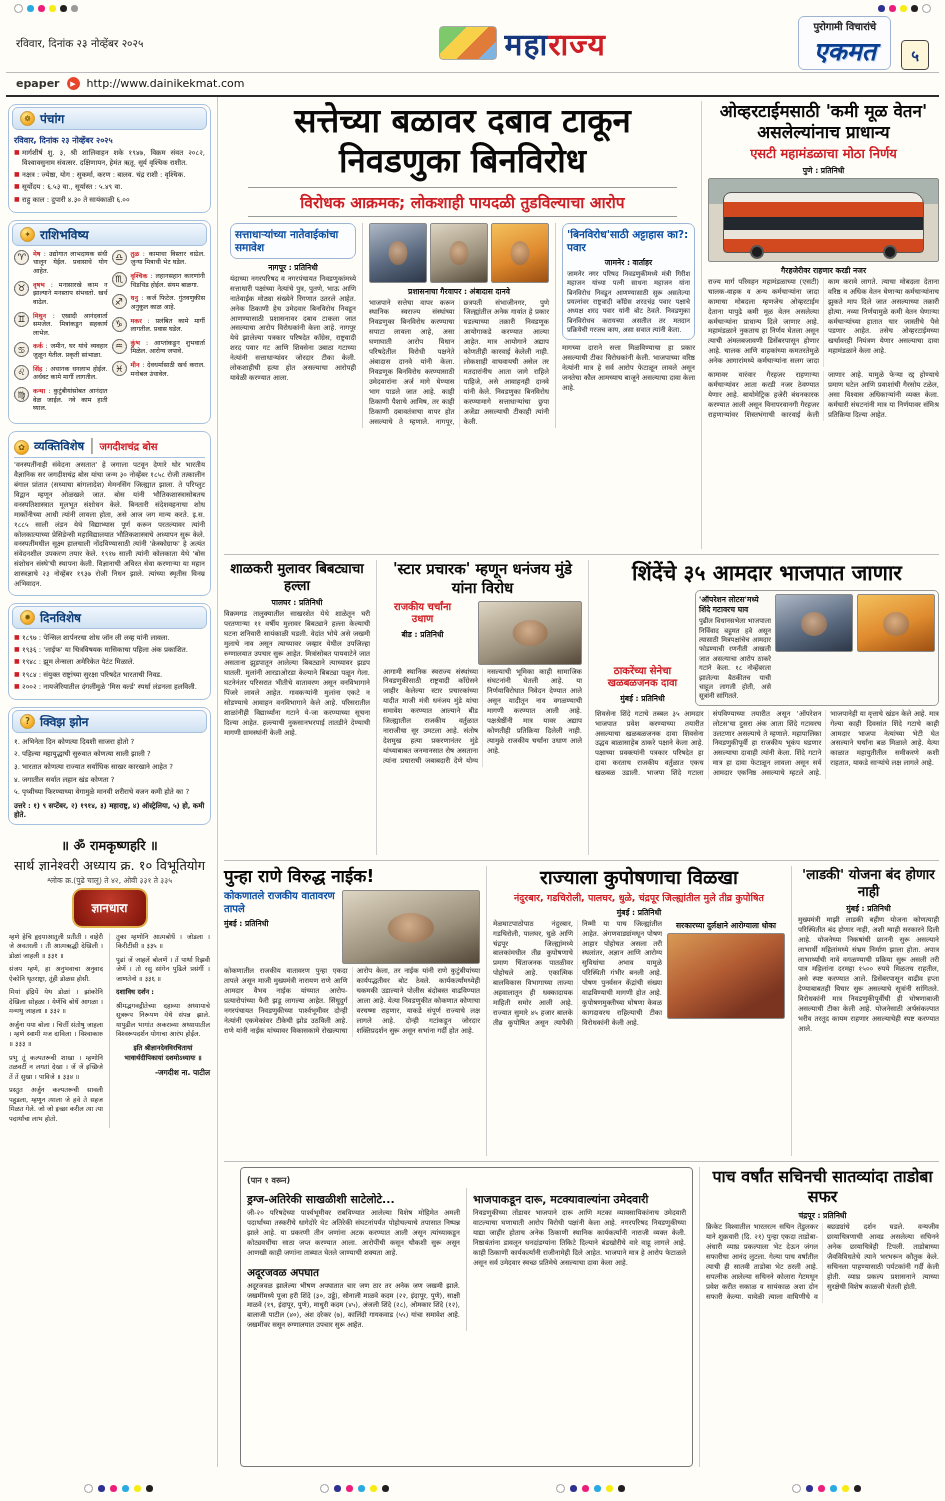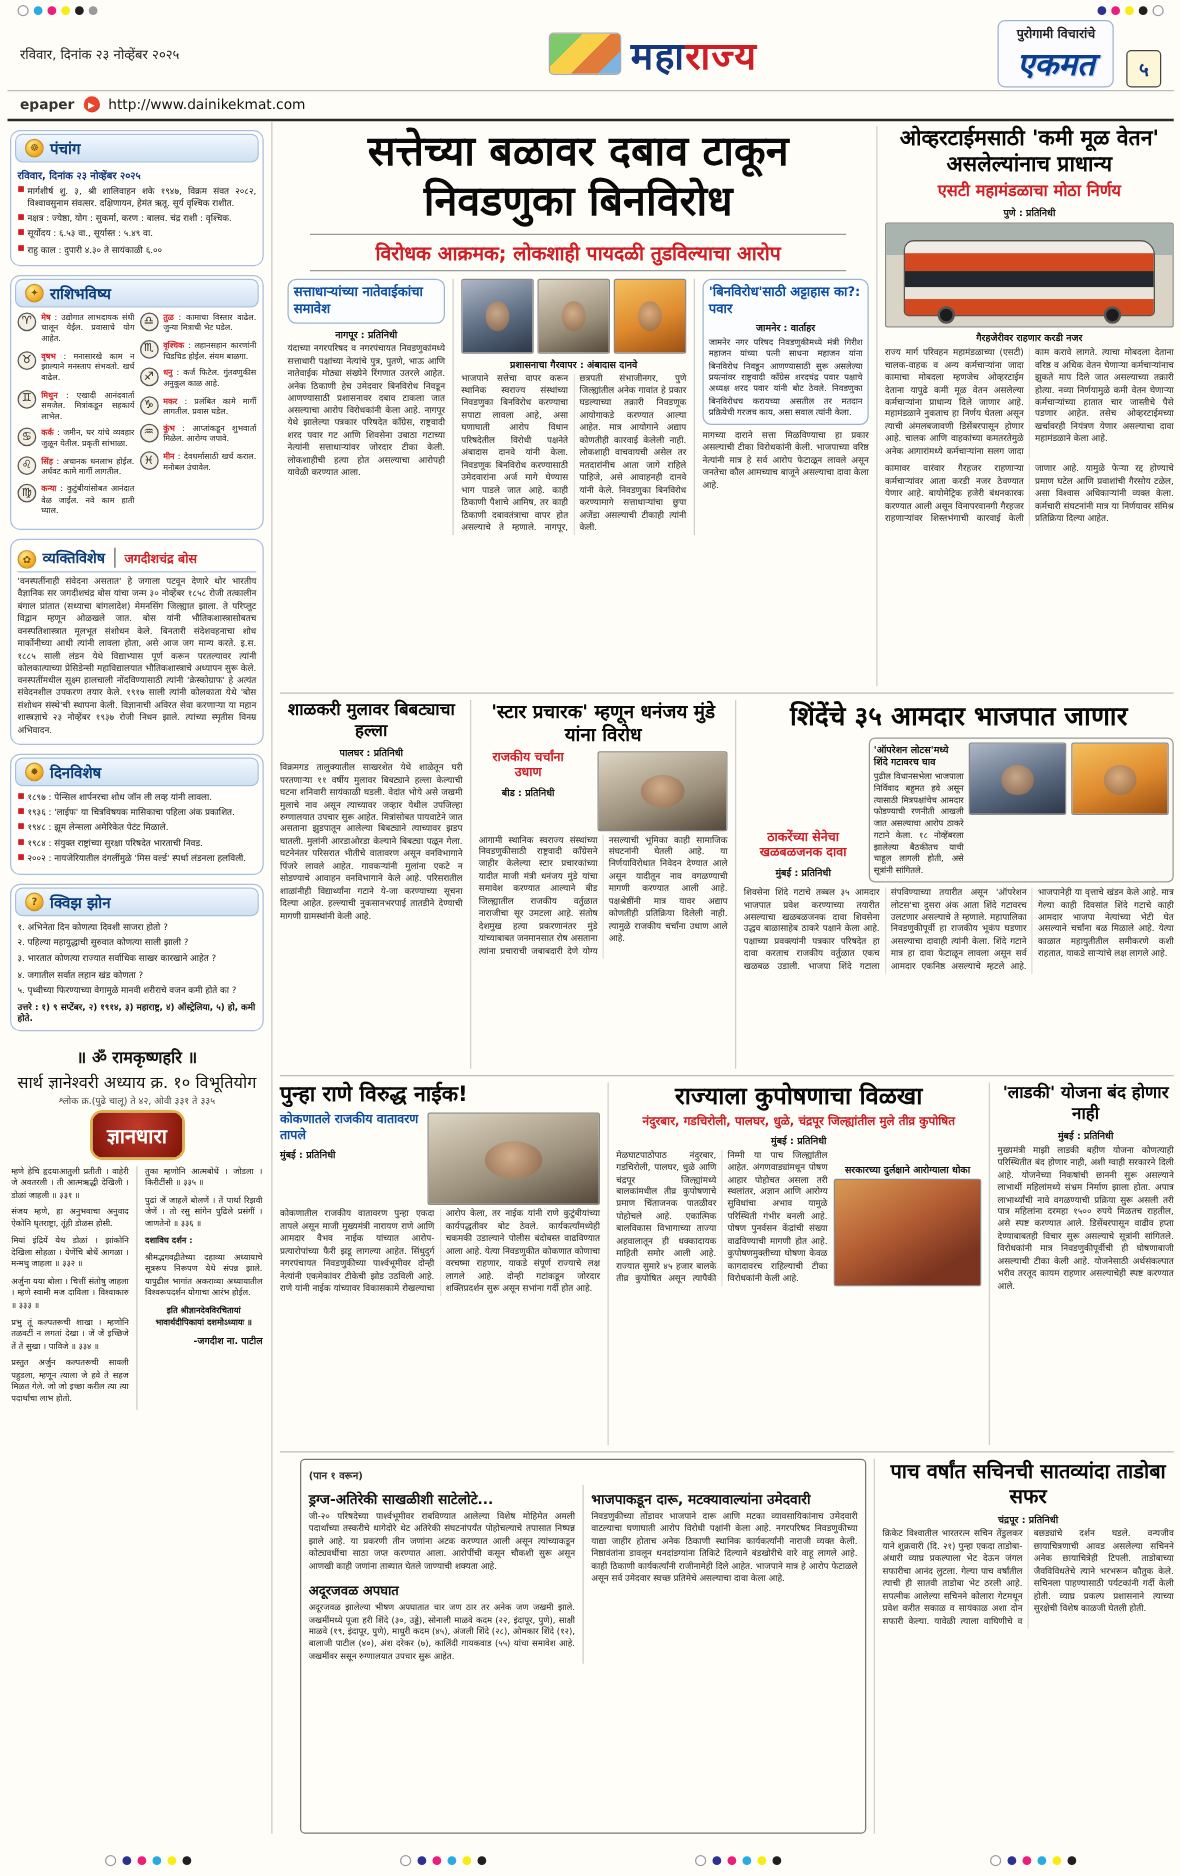--- a/index.html
+++ b/index.html
@@ -45,21 +45,21 @@
   .rtxt b{color:#cf1f26}
   .vhead{display:flex;gap:5px;align-items:baseline;border-bottom:1px solid #a6c0dd;padding-bottom:2px;margin-bottom:3px}
   .vhead .t1{font-weight:bold;color:#0b3d7a;font-size:11.5px}
   .vhead .t2{font-weight:bold;color:#cf1f26;font-size:10px}
   .qline{font-size:7px;line-height:1.45;text-align:justify;margin-bottom:2.5px}
   .qans{font-size:7px;font-weight:bold;margin-top:3px}
   
   .dn-head{font-weight:bold;text-align:center;font-size:13px;margin:2px 0}
   .dn-sub{font-size:13px;text-align:center;margin-bottom:1px}
   .dn-sub2{font-size:7.5px;text-align:center;color:#444;margin-bottom:3px}
-  .dn-badge{width:76px;height:40px;margin:2px auto 5px;border-radius:10px;background:radial-gradient(circle at 50% 30%,#c23a2a,#7c1208);color:#fff;font-weight:bold;font-size:16px;display:flex;align-items:center;justify-content:center;border:2px solid #e0b34c}
+  .dn-badge{width:76px;height:40px;margin:2px auto 5px;border-radius:10px;background:radial-gradient(circle at 50% 30%,#c23a2a,#7c1208);color:#fff;font-weight:bold;font-size:12px;display:flex;align-items:center;justify-content:center;border:2px solid #e0b34c}
   .dn-cols{display:flex;gap:6px}
   .dn-col{flex:1;min-width:0}
   .dn-col+.dn-col{border-left:1px solid #ccc;padding-left:6px}
   .verse{font-size:6.6px;line-height:1.45;text-align:justify;margin-bottom:4px}
   .attrib{font-size:7.5px;font-weight:bold;text-align:right;margin-top:4px}
   
   .row{display:flex;align-items:stretch}
   .col{padding:0 6px;min-width:0}
   .col+.col{border-left:1px solid #cfcfcf}
   .hrule{border-top:1px solid #bdbdbd;margin:5px 0}
@@ -372,21 +372,21 @@
             </div>
             <div class="ph ph-p2 ph-face" style="flex:1;height:74px"></div>
           </div>
           <div class="bd c2">कोकणातील राजकीय वातावरण पुन्हा एकदा तापले असून माजी मुख्यमंत्री नारायण राणे आणि आमदार वैभव नाईक यांच्यात आरोप-प्रत्यारोपांच्या फैरी झडू लागल्या आहेत. सिंधुदुर्ग नगरपंचायत निवडणुकीच्या पार्श्वभूमीवर दोन्ही नेत्यांनी एकमेकांवर टीकेची झोड उठविली आहे. राणे यांनी नाईक यांच्यावर विकासकामे रोखल्याचा आरोप केला, तर नाईक यांनी राणे कुटुंबीयांच्या कार्यपद्धतीवर बोट ठेवले. कार्यकर्त्यांमध्येही चकमकी उडाल्याने पोलीस बंदोबस्त वाढविण्यात आला आहे. येत्या निवडणुकीत कोकणात कोणाचा वरचष्मा राहणार, याकडे संपूर्ण राज्याचे लक्ष लागले आहे. दोन्ही गटांकडून जोरदार शक्तिप्रदर्शन सुरू असून सभांना गर्दी होत आहे.</div>
         </article>
 
         <article class="col" style="flex:1">
           <h2 class="h2" style="font-size:19px">राज्याला कुपोषणाचा विळखा</h2>
           <div class="kick-r" style="font-size:9.5px;margin:2px 0">नंदुरबार, गडचिरोली, पालघर, धुळे, चंद्रपूर जिल्ह्यांतील मुले तीव्र कुपोषित</div>
           <div class="byline">मुंबई : प्रतिनिधी</div>
-          <div class="row" style="align-items:flex-end">
+          <div class="row" style="align-items:flex-start">
             <div class="bd c2" style="flex:1;padding-right:5px">मेळघाटपाठोपाठ नंदुरबार, गडचिरोली, पालघर, धुळे आणि चंद्रपूर जिल्ह्यांमध्ये बालकांमधील तीव्र कुपोषणाचे प्रमाण चिंताजनक पातळीवर पोहोचले आहे. एकात्मिक बालविकास विभागाच्या ताज्या अहवालातून ही धक्कादायक माहिती समोर आली आहे. राज्यात सुमारे ४५ हजार बालके तीव्र कुपोषित असून त्यापैकी निम्मी या पाच जिल्ह्यांतील आहेत. अंगणवाड्यांमधून पोषण आहार पोहोचत असला तरी स्थलांतर, अज्ञान आणि आरोग्य सुविधांचा अभाव यामुळे परिस्थिती गंभीर बनली आहे. पोषण पुनर्वसन केंद्रांची संख्या वाढविण्याची मागणी होत आहे. कुपोषणमुक्तीच्या घोषणा केवळ कागदावरच राहिल्याची टीका विरोधकांनी केली आहे.</div>
             <div style="width:118px;flex:0 0 118px">
               <div class="cap" style="margin-top:0">सरकारच्या दुर्लक्षाने आरोग्याला धोका</div>
               <div class="ph" style="height:86px;background:linear-gradient(150deg,#d99a55 0%,#b35c33 45%,#7a3420 80%)"></div>
             </div>
           </div>
         </article>
 
         <article class="col" style="width:148px;flex:0 0 148px;padding-right:0">
           <h2 class="h2" style="font-size:13.5px">'लाडकी' योजना बंद होणार नाही</h2>

